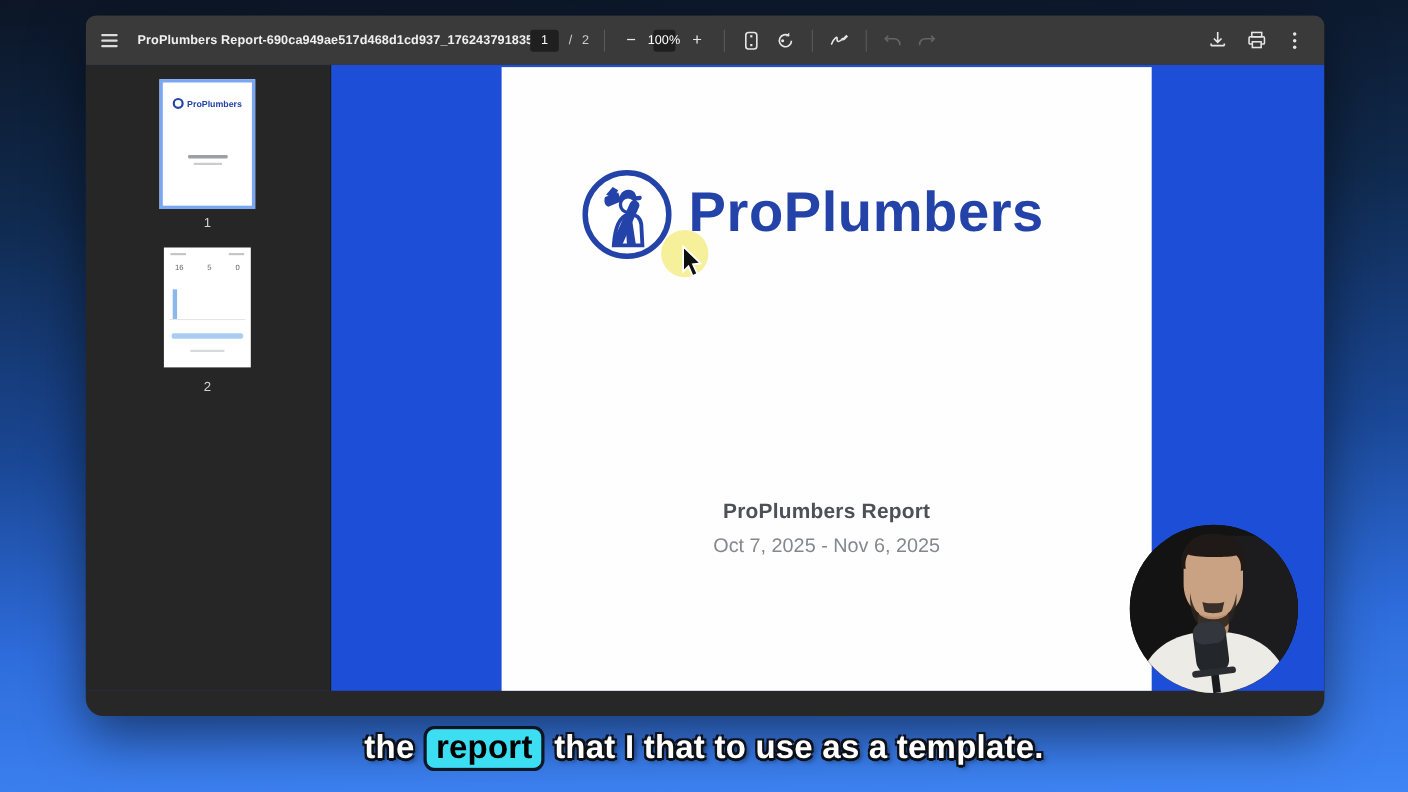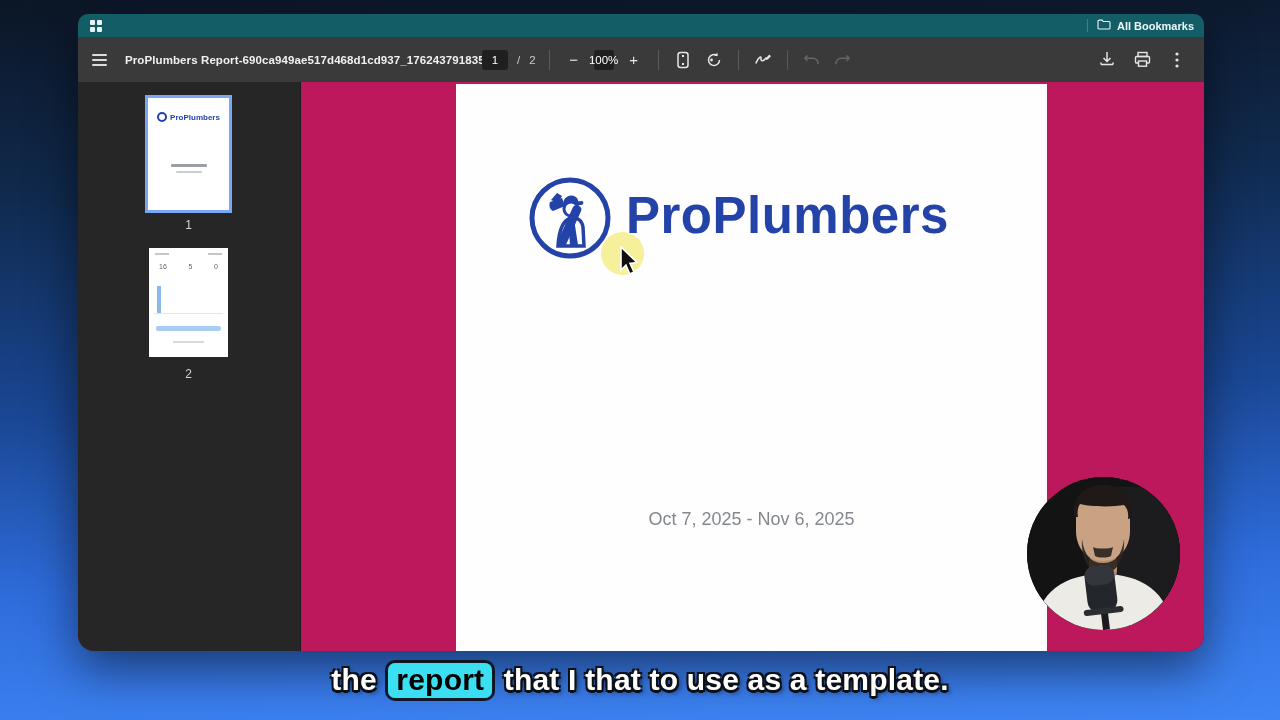--- a/index.html
+++ b/index.html
@@ -41,21 +41,21 @@
   .zoom-box { width:20px; }
   .slash { font-size:11.5px; color:#cdcdcd; }
   .tb-sep { width:1px; height:20px; background:#5a5a5a; margin:0 4px; }
   .tb-btn { display:flex; align-items:center; justify-content:center; width:22px; height:22px; cursor:pointer; }
   .glyph-btn { font-size:15px; color:#e6e6e6; }
   .disabled svg { opacity:.45; }
   .hamburger { display:flex; flex-direction:column; gap:3px; cursor:pointer; }
   .hamburger i { width:15px; height:2px; background:#dcdcdc; border-radius:1px; display:block; }
 
   
-  .content { position:relative; height:569px; background:#be185d; }
+  .content { position:relative; height:569px; background:#1d4ed8; }
   .sidebar { position:absolute; left:0; top:0; width:223px; height:100%; background:#262626; border-right:1px solid #1a1a1a; }
   .thumb { position:absolute; background:#fff; cursor:pointer; }
   .thumb1 { left:67px; top:13px; width:87px; height:118px; border:3px solid #79a7f3; }
   .thumb2 { left:71px; top:166px; width:79px; height:109px; }
   .thumb-label { position:absolute; width:87px; text-align:center; color:#d2d2d2; font-size:12px; }
   .lbl1 { left:67px; top:136px; }
   .lbl2 { left:67px; top:285px; }
 
   .mini-brand { display:flex; align-items:center; justify-content:center; gap:3px; margin-top:14px; }
   .mini-logo { width:10px; height:10px; border:2px solid #2443a8; border-radius:50%; }
@@ -95,38 +95,20 @@
              text-shadow:-2px -2px 0 #0d1016, 2px -2px 0 #0d1016, -2px 2px 0 #0d1016,
                           2px 2px 0 #0d1016, 0 3px 0 #0d1016, 3px 3px 5px rgba(0,0,0,.55); }
   .cap-hl { background:#3cdef2; color:#000000; text-shadow:none; border-radius:7px;
             padding:0 8px 2px; margin:0 3px; box-shadow:0 0 0 3px rgba(13,16,22,.92); }
 </style>
 </head>
 <body>
 
 <div class="window">
 
-  <div class="tabstrip">
-    <div class="grid-btn">
-        <i></i>
-        <i></i>
-        <i></i>
-        <i></i>
-      </div>
-    <div class="spacer"></div>
-    <div class="tab-sep"></div>
-    <div class="bookmarks">
-      <span>
-        <svg width="14" height="11" viewBox="0 0 14 11">
-            <path d="M1 2.2c0-.6.5-1.1 1.1-1.1h3l1.2 1.4h5.6c.6 0 1.1.5 1.1 1.1v5.3c0 .6-.5 1.1-1.1 1.1H2.1c-.6 0-1.1-.5-1.1-1.1V2.2z" fill="none" stroke="#eef6f7" stroke-width="1.1"></path>
-          </svg>
-      </span>
-      <span>All Bookmarks</span>
-    </div>
-  </div>
 
   <div class="toolbar">
     <div class="tb-left">
       <div class="hamburger">
           <i></i>
           <i></i>
           <i></i>
         </div>
       <div class="doc-title">ProPlumbers Report-690ca949ae517d468d1cd937_1762437918359....</div>
     </div>
@@ -250,20 +232,21 @@
           </svg>
         </div>
         <div class="brand-text">ProPlumbers</div>
         <div class="click-halo"></div>
         <div class="cursor">
           <svg width="22" height="30" viewBox="0 0 22 30">
             <path d="M2 1l16 15.5-7 .8 4 8.6-4.3 2-3.8-8.8L2 24z" fill="#101010" stroke="#fff" stroke-width="1.6"></path>
           </svg>
         </div>
       </div>
+      <div class="doc-heading">ProPlumbers Report</div>
       <div class="doc-dates">Oct 7, 2025 - Nov 6, 2025</div>
     </div>
 
   </div>
 </div>
 
 <div class="webcam">
   <svg width="153" height="153" viewBox="0 0 153 153">
     <rect width="153" height="153" fill="#131313"></rect>
     <rect x="88" y="10" width="65" height="143" fill="#1c1c1e"></rect>

